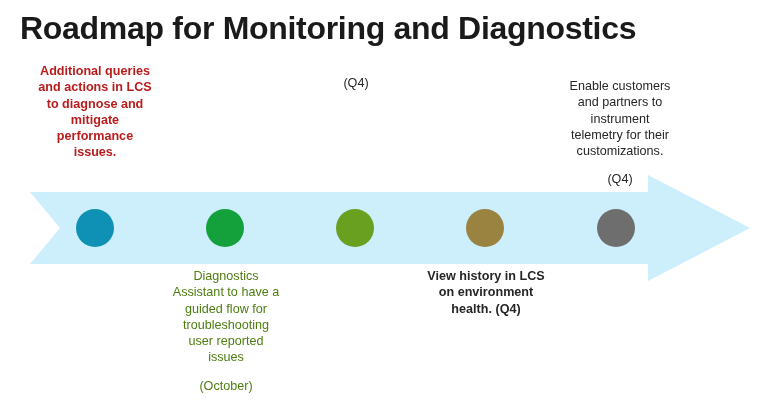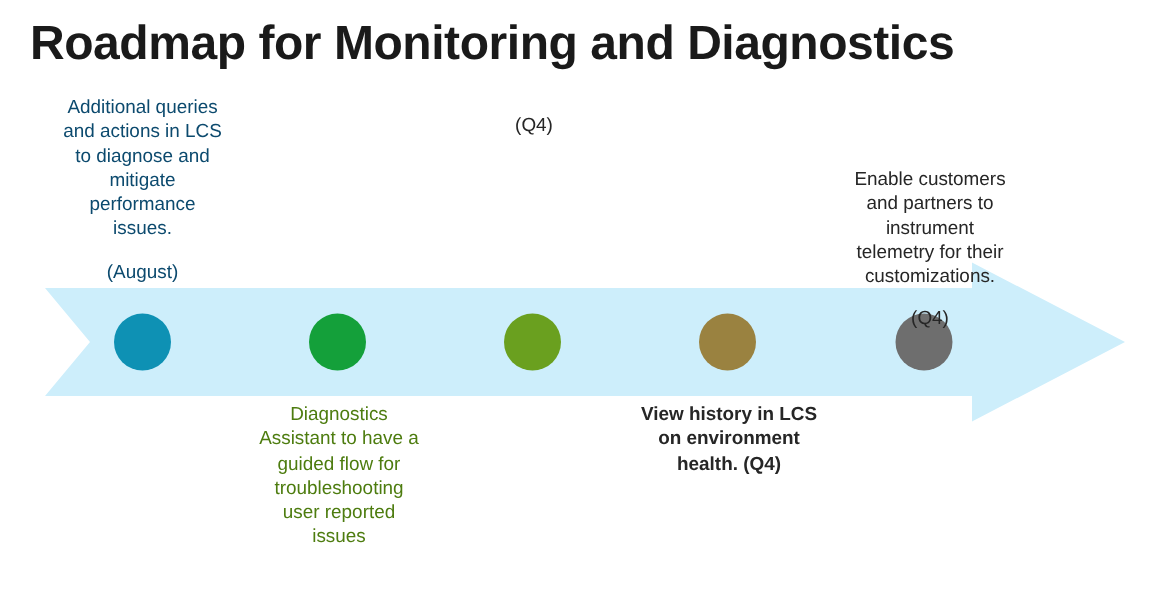--- a/index.html
+++ b/index.html
@@ -87,51 +87,51 @@
       <polygon id="arrow-shape" points="30,26 648,26 648,9 750,62 648,115 648,98 30,98 60,62" fill="#cdeefb"></polygon>
     </svg>
   </div>
 
   <div class="milestone-dot" id="dot-1" style="left: 76px; background: rgb(14, 145, 180);"></div>
   <div class="milestone-dot" id="dot-2" style="left: 206px; background: rgb(20, 160, 58);"></div>
   <div class="milestone-dot" id="dot-3" style="left: 336px; background: rgb(106, 160, 31);"></div>
   <div class="milestone-dot" id="dot-4" style="left: 466px; background: rgb(154, 130, 64);"></div>
   <div class="milestone-dot" id="dot-5" style="left: 597px; background: rgb(110, 110, 110);"></div>
 
-  <div class="callout callout-above" style="left: 20px; top: 63px; width: 150px; color: #0c4a6e;">
+  <div class="callout callout-above" style="left: 20px; top: 63px; width: 150px; color: #b91c1c; font-weight: bold;">
     <span class="callout-body">Additional queries
 and actions in LCS
 to diagnose and
 mitigate
 performance
 issues.</span>
-    <span class="callout-date">(August)</span>
   </div>
 
   <div class="callout callout-below" style="left: 150px; top: 268px; width: 152px; color: #4d7c0f;">
     <span class="callout-body">Diagnostics
 Assistant to have a
 guided flow for
 troubleshooting
 user reported
 issues</span>
+    <span class="callout-date">(October)</span>
   </div>
 
   <div class="callout callout-above" style="left: 285px; top: 63px; width: 142px; color: rgb(38, 38, 38);">
     <span class="callout-date">(Q4)</span>
   </div>
 
   <div class="callout callout-below no-date" style="left: 412px; top: 268px; width: 148px; color: rgb(38, 38, 38); font-weight: bold;">
     <span class="callout-body">View history in LCS
 on environment
 health. (Q4)</span>
 
   </div>
 
-  <div class="callout callout-above" style="left: 545px; top: 78px; width: 150px; color: rgb(38, 38, 38); margin-top: 33px;">
+  <div class="callout callout-above" style="left: 545px; top: 78px; width: 150px; color: rgb(38, 38, 38);">
     <span class="callout-body">Enable customers
 and partners to
 instrument
 telemetry for their
 customizations.</span>
     <span class="callout-date">(Q4)</span>
   </div>
 
 </div>
 

